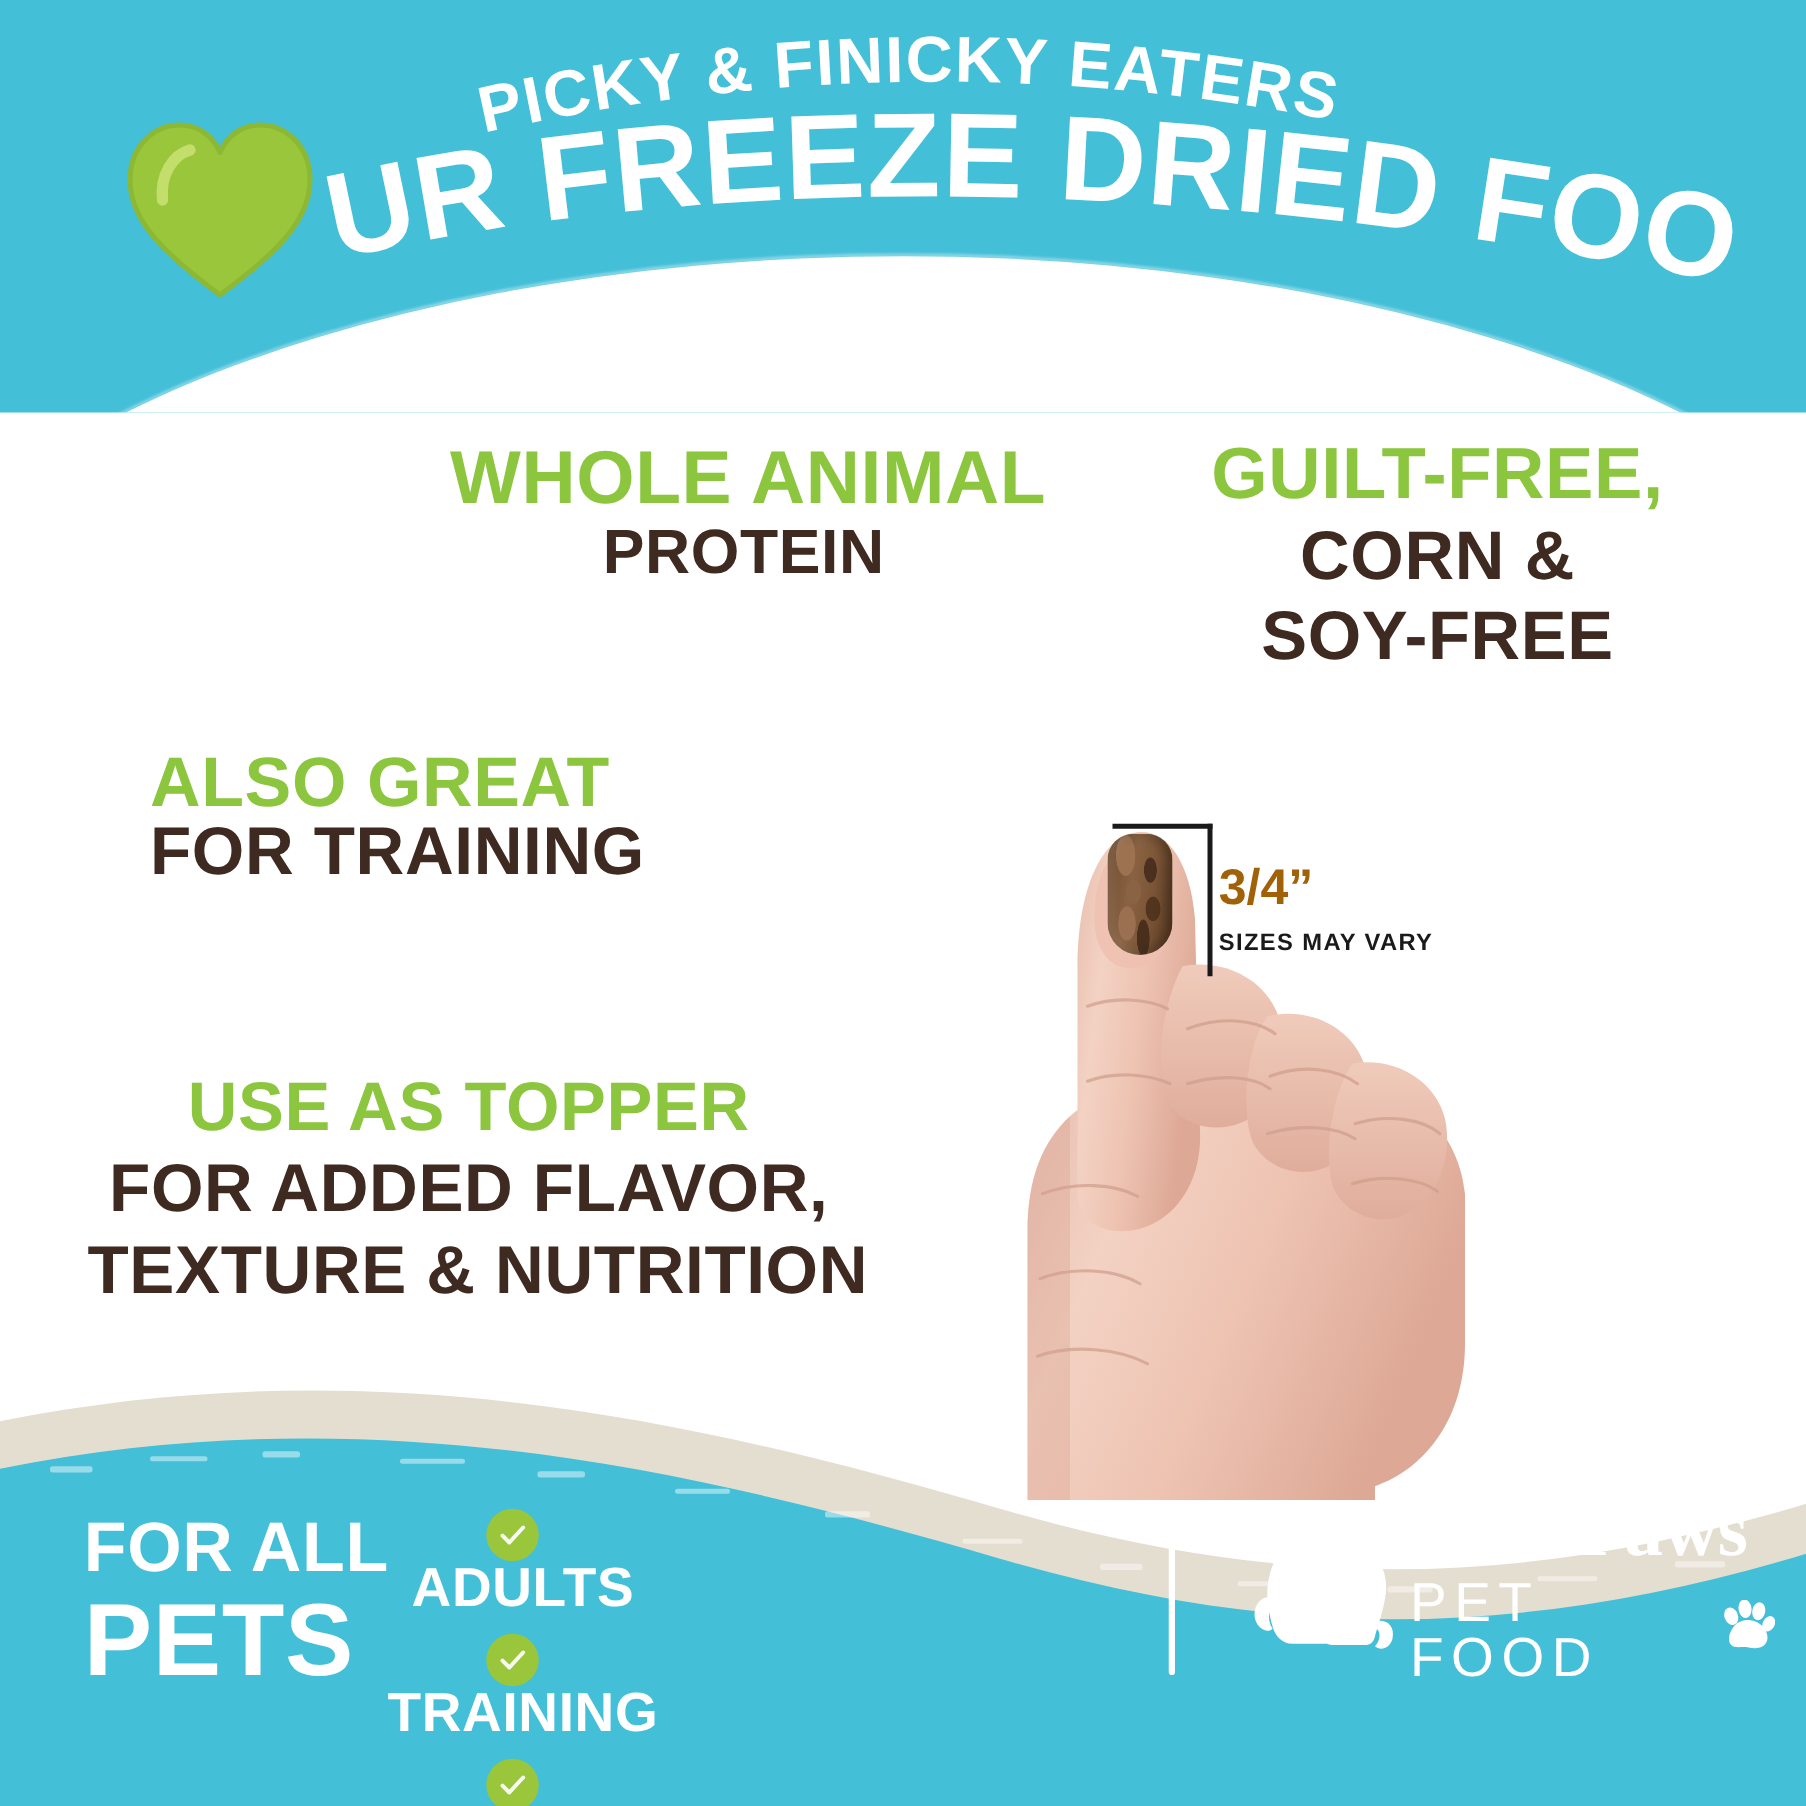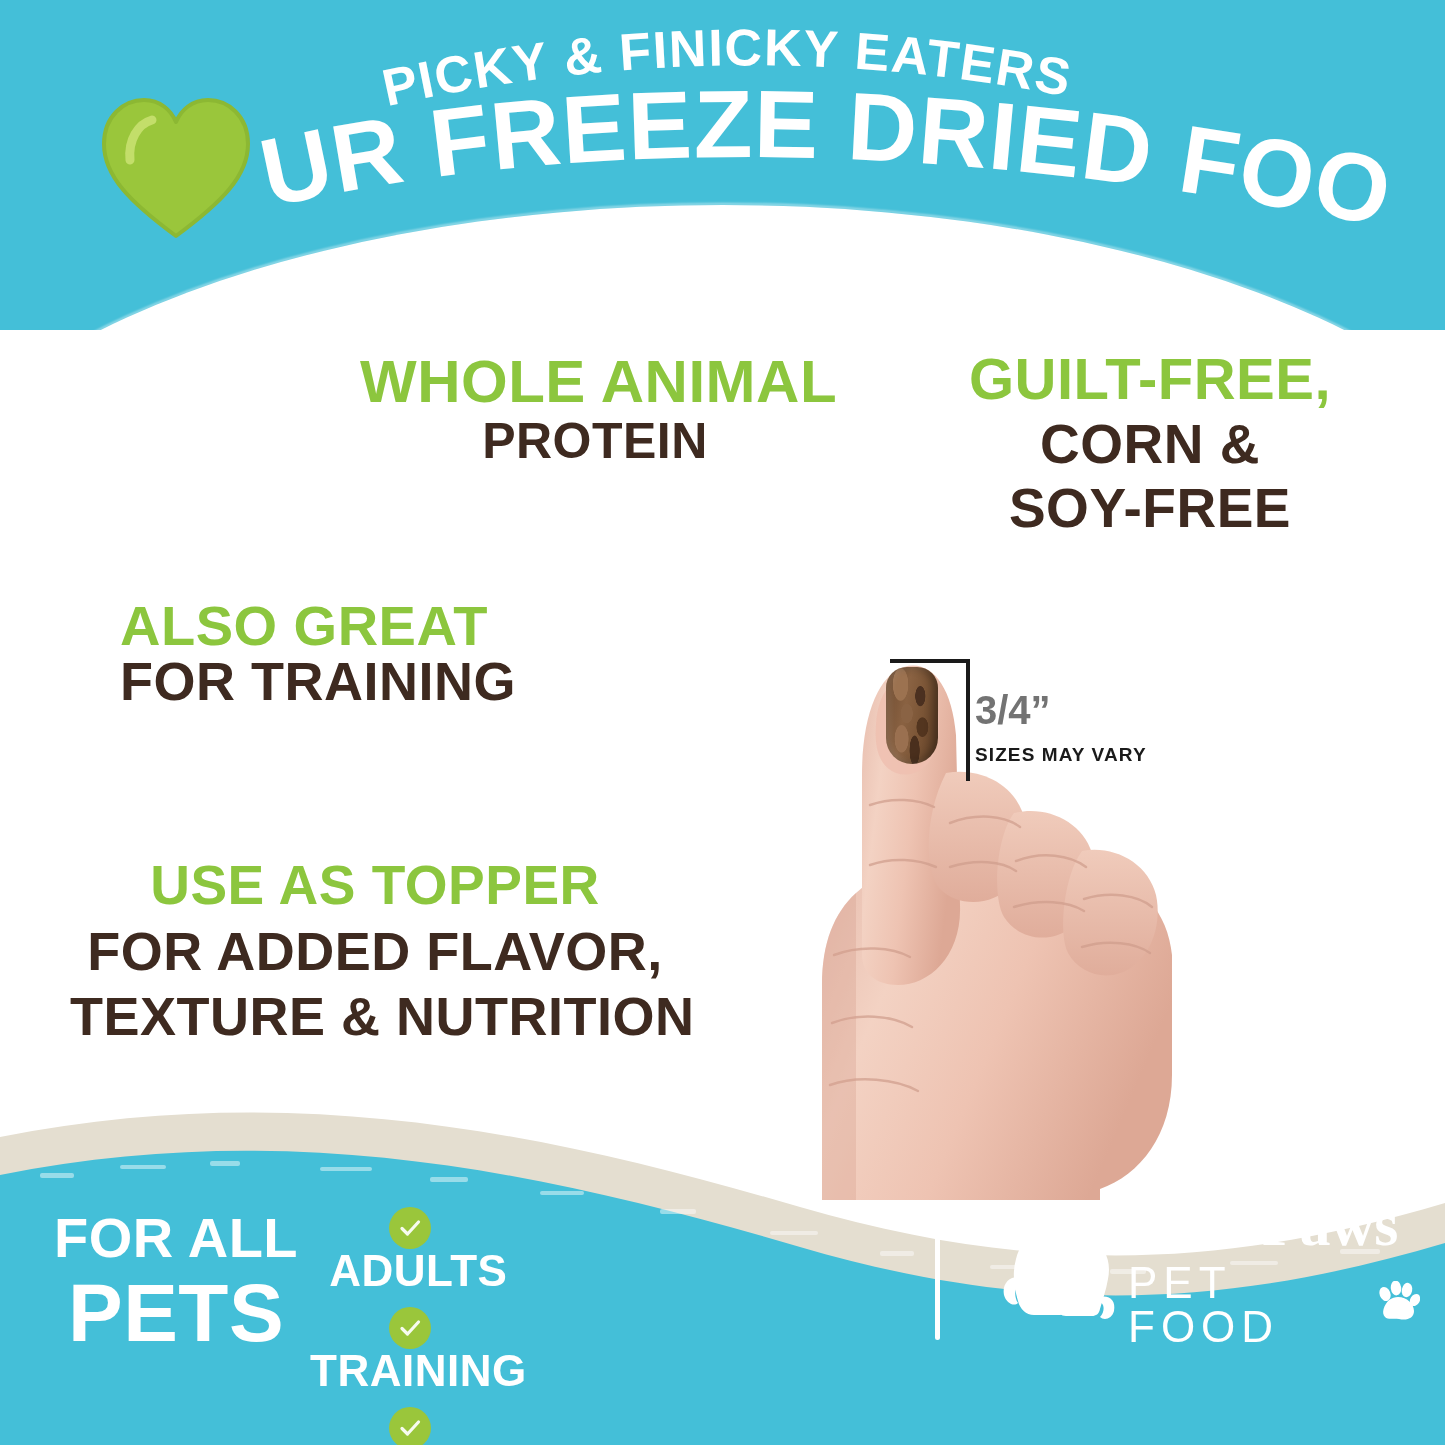--- a/index.html
+++ b/index.html
@@ -95,38 +95,38 @@
   }
 
   
   .bracket{position:absolute;left:890px;top:659px;width:80px;height:122px;}
   .bracket .vbar{position:absolute;right:0;top:0;width:4px;height:122px;background:#1a1a1a;}
   .bracket .hbar{position:absolute;right:0;top:0;width:80px;height:4px;background:#1a1a1a;}
 
   .meas-label{position:absolute;left:975px;top:690px;}
   .meas-label .big{
     font-family:"Liberation Sans",sans-serif;
-    font-weight:700;font-size:40px;color:#737373;line-height:1;
+    font-weight:700;font-size:40px;color:#a16207;line-height:1;
   }
   .meas-label .small{
     font-family:"Liberation Sans",sans-serif;
     font-weight:700;font-size:19px;color:#1a1a1a;
     letter-spacing:1.1px;margin-top:14px;
   }
 
   
   .footer{
     position:absolute;left:0;bottom:0;width:1445px;height:360px;overflow:hidden;
   }
   .footer svg.wave{position:absolute;left:0;top:0;}
 
   .footer-inner{position:absolute;left:0;top:0;width:1445px;height:360px;}
 
   
-  .forall{position:absolute;left:54px;top:125px;text-align:center;}
+  .forall{position:absolute;left:67px;top:125px;}
   .forall .r1{
     font-family:"Liberation Sans",sans-serif;font-weight:700;
     font-size:56px;color:#ffffff;letter-spacing:.5px;line-height:1;
   }
   .forall .r2{
     font-family:"Liberation Sans",sans-serif;font-weight:700;
     font-size:82px;color:#ffffff;letter-spacing:.5px;line-height:1;margin-top:6px;
   }
 
   .checklist{position:absolute;left:310px;top:122px;}

